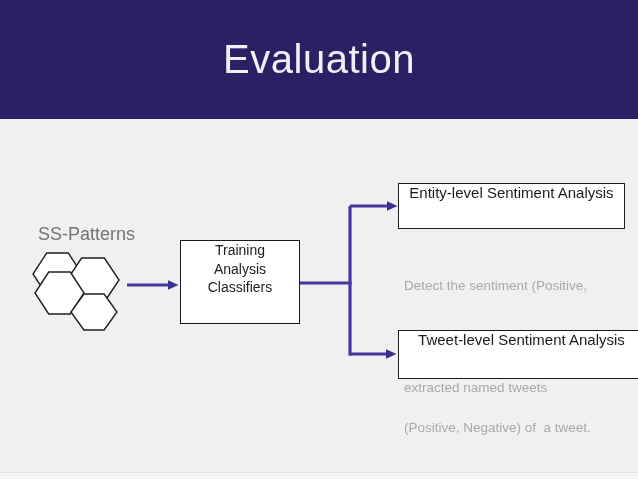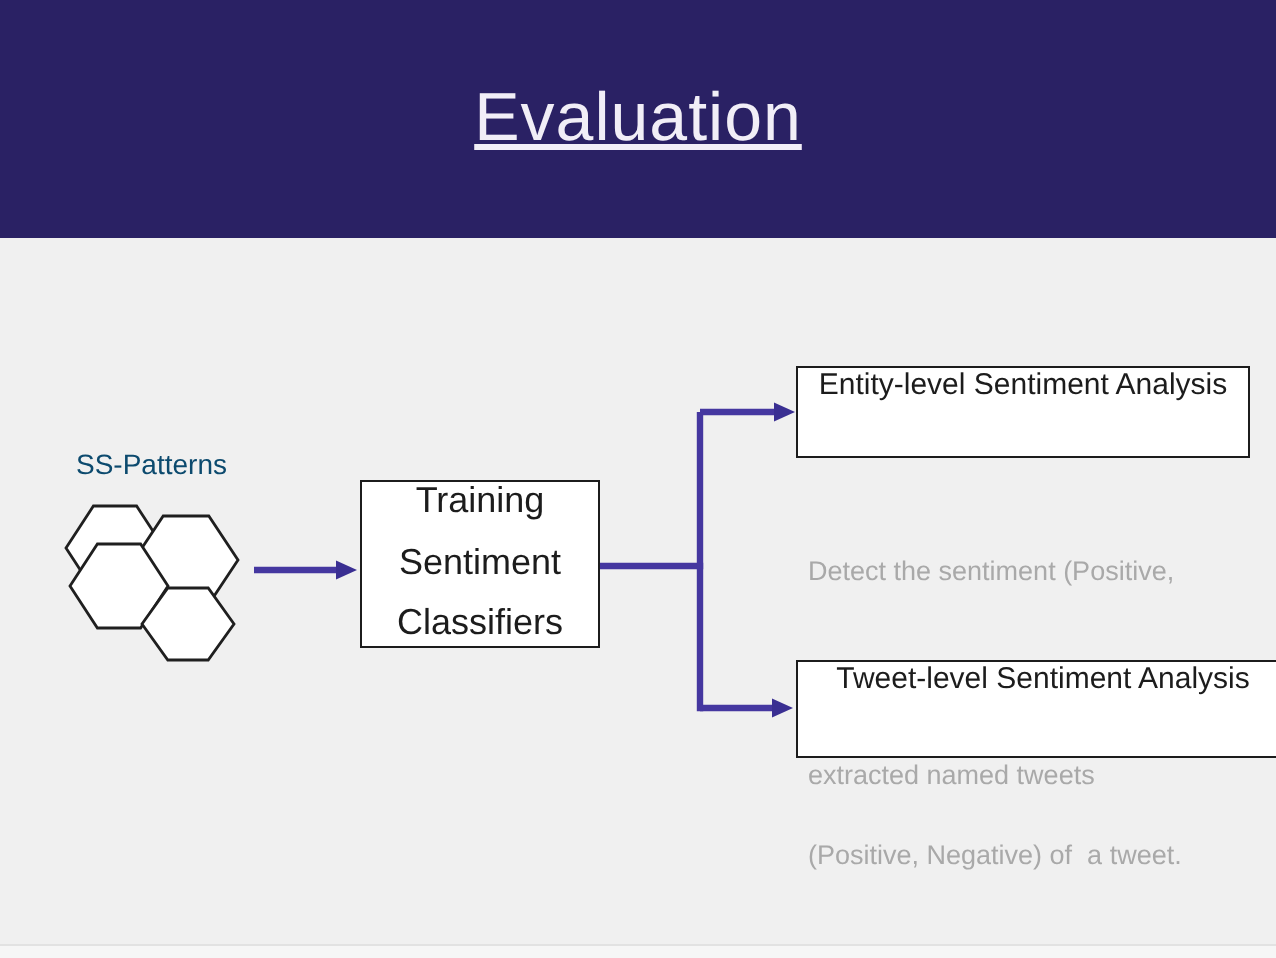--- a/index.html
+++ b/index.html
@@ -5,39 +5,39 @@
   html,body { margin:0; padding:0; background:#ffffff; }
   .slide {
     position:relative; width:638px; height:479px; overflow:hidden;
     background:#f0f0f0; font-family:"Liberation Sans", sans-serif;
   }
   .header {
     position:absolute; top:0; left:0; width:638px; height:119px;
     background:#2a2164; display:flex; align-items:center; justify-content:center;
   }
   .title {
-    margin:0; color:#f1eef7; font-size:34px; font-weight:400; letter-spacing:.5px;text-decoration:underline;
+    margin:0; color:#f1eef7; font-size:40px; font-weight:400; letter-spacing:.5px;
   }
   .body { position:absolute; top:119px; left:0; width:638px; height:360px; }
   .footer-strip {
     position:absolute; left:0; bottom:0; width:638px; height:6px;
     background:#f6f6f6; border-top:1px solid #e2e2e2;
   }
   .ss-label {
-    position:absolute; left:38px; top:105px; font-size:14px; color:#0c4a6e;
+    position:absolute; left:38px; top:105px; font-size:18px; color:#737373;
   }
   .hex-cluster { position:absolute; left:28px; top:129px; }
   .connectors { position:absolute; left:0; top:0; }
   .box {
     position:absolute; background:#ffffff; border:1.4px solid #1c1c1c;
     box-sizing:border-box; display:flex; flex-direction:column;
     align-items:center; justify-content:flex-start; text-align:center; color:#1c1c1c;
   }
   .box-training { left:180px; top:121px; width:120px; height:84px;
-    font-size:18px; line-height:18.5px;gap:12px; }
+    font-size:14px; line-height:18.5px; }
   .box-entity { left:398px; top:64px; width:227px; height:46px; font-size:15px; }
   .box-tweet  { left:398px; top:211px; width:247px; height:49px; font-size:15px; }
   .desc {
     position:absolute; color:#a9a9a9; font-size:13.5px; line-height:17px;
     white-space:pre-wrap;
   }
   .desc-entity { left:404px; top:124px; }
   .desc-tweet  { left:404px; top:266px; }
 </style>
 </head>
@@ -72,21 +72,21 @@
       </g>
       <g fill="#3a2f92" stroke="none">
         <polygon points="168,161.3 178.5,166 168,170.7"></polygon>
         <polygon points="387,82.3 397.5,87 387,91.7"></polygon>
         <polygon points="386,230.3 396.5,235 386,239.7"></polygon>
       </g>
     </svg>
 
     <div class="box box-training">
       <div>Training</div>
-      <div>Sentiment</div>
+      <div>Analysis</div>
       <div>Classifiers</div>
     </div>
 
     <div class="box box-entity">
       <span>Entity-level Sentiment Analysis</span>
     </div>
 
     <div class="desc desc-entity">
       <div>Detect the sentiment (Positive,</div>
       <div>Negative, Neutral) of named entities</div>

